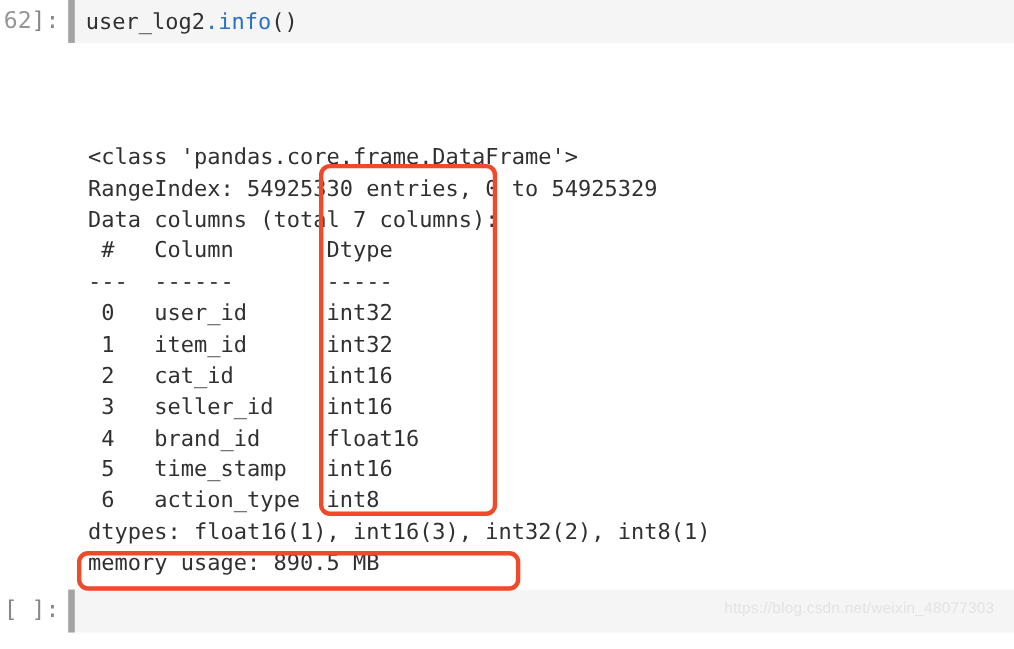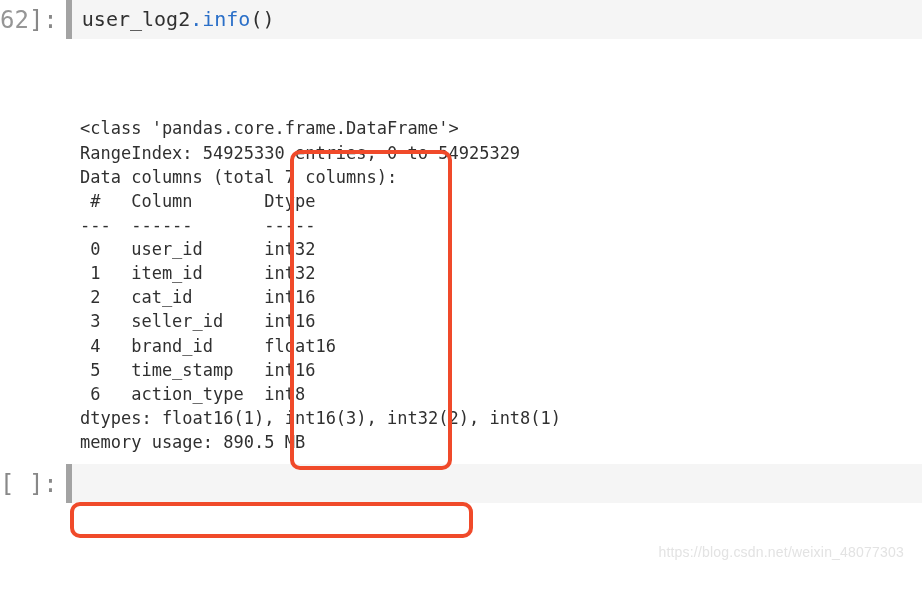--- a/index.html
+++ b/index.html
@@ -14,40 +14,40 @@
     }
     .cell {
       display: flex;
       align-items: flex-start;
     }
     .prompt {
       color: #888;
       text-align: right;
       min-width: 62px;
       padding: 6px 8px 6px 0;
-      font-size: 24px;
+      font-size: 21px;
       user-select: none;
     }
     .prompt-num { color: #969696; }
     .code-input {
       background: #f5f5f5;
       border-left: 6px solid #a3a3a3;
       padding: 6px 10px;
       flex: 1;
       white-space: pre;
       line-height: 1.35;
       color: #303030;
     }
     .code-input .method { color: #2a6fc8; }
     .output-area {
       padding: 4px 0 0 80px;
       white-space: pre;
       line-height: 1.42;
       color: #303030;
-      font-size: 17px;
+      font-size: 20px;
       position: relative;
     }
     .highlight-box {
       position: absolute;
       border: 4px solid #f04a2a;
       border-radius: 10px;
       pointer-events: none;
       z-index: 3;
     }
     .box-dtype { left: 290px; top: 110px; width: 162px; height: 320px; }

